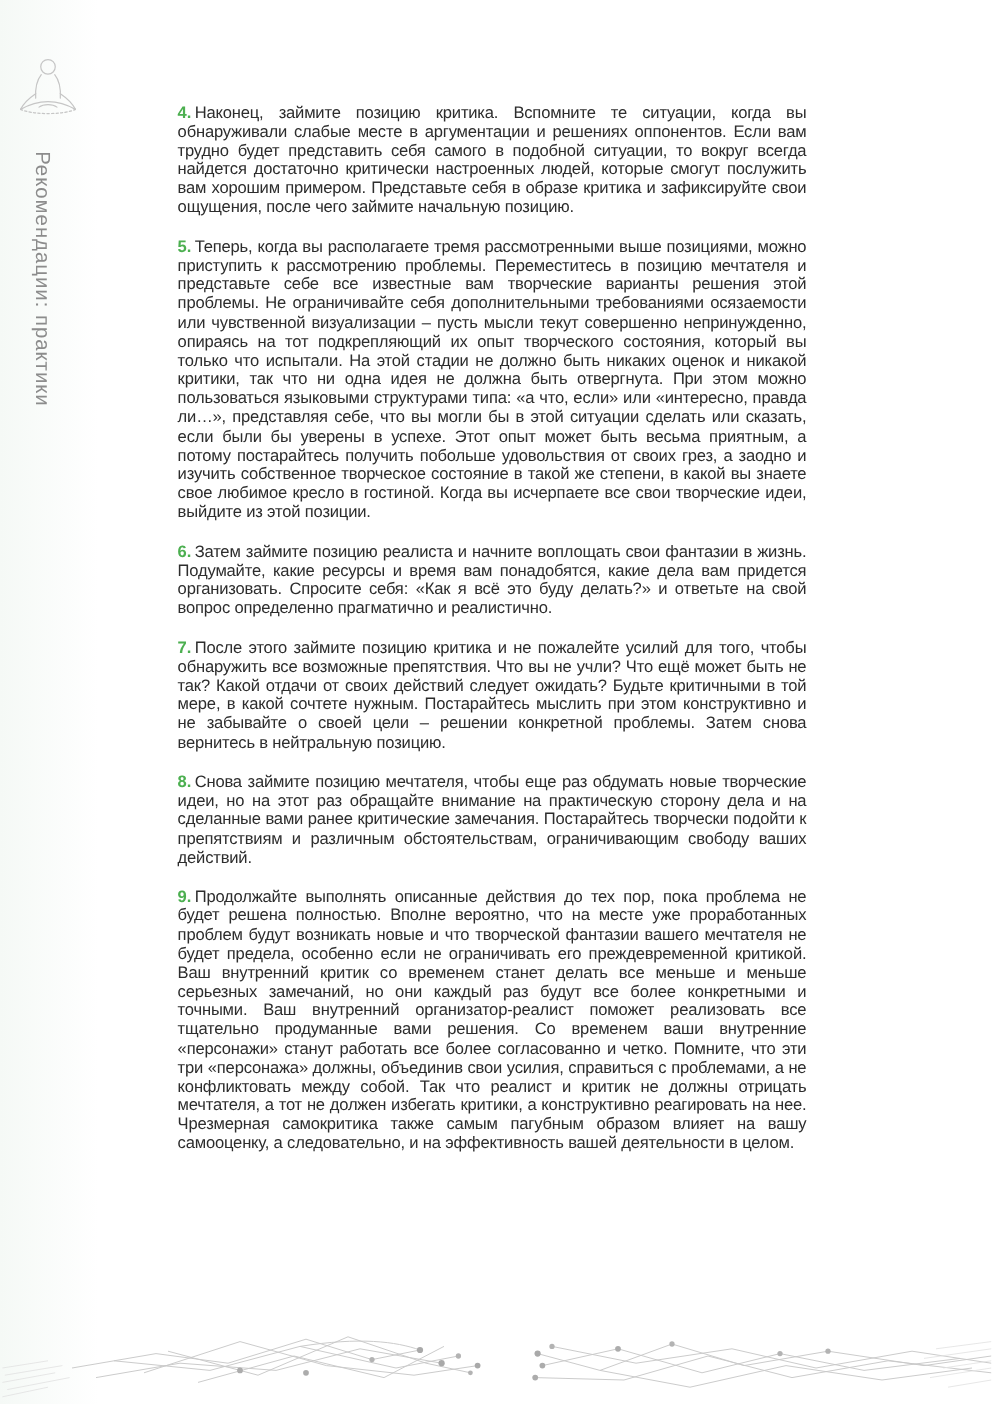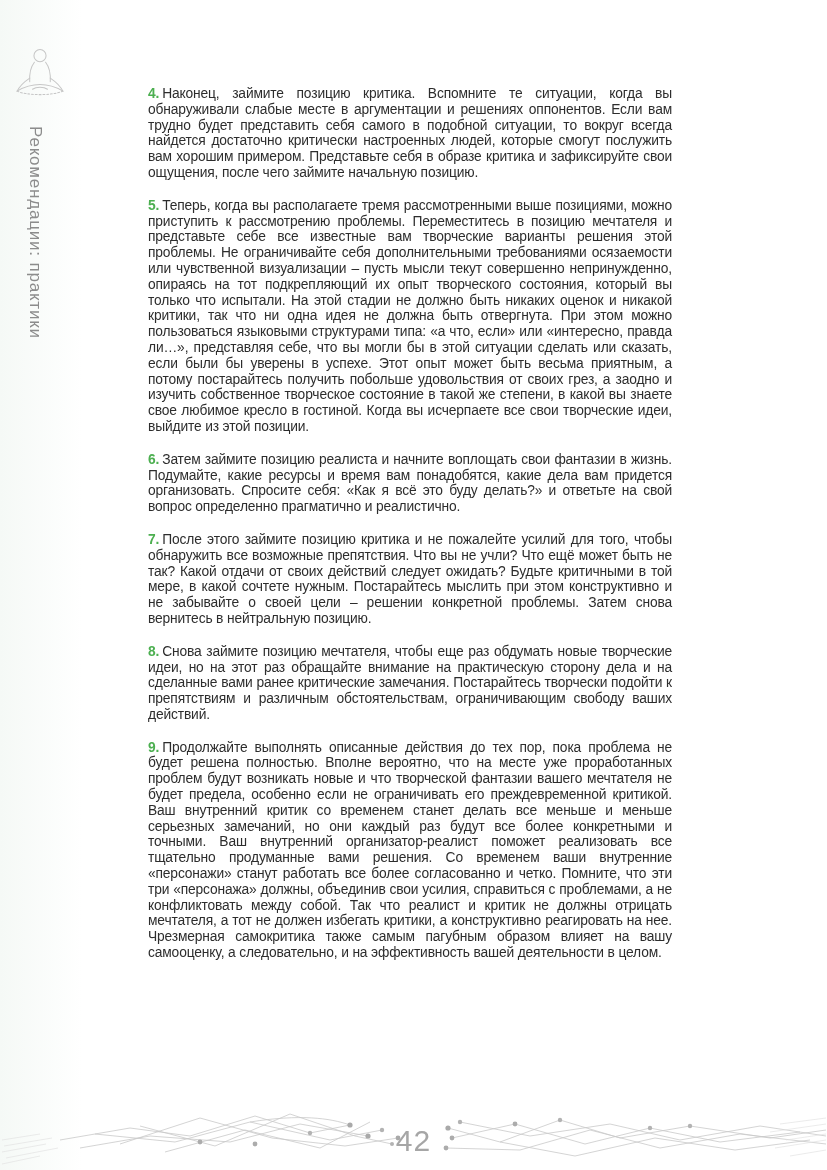--- a/index.html
+++ b/index.html
@@ -89,15 +89,14 @@
 
     <g stroke="#e2e2e2" stroke-width="0.7">
       <path d="M780 46 L826 40"></path>
         <path d="M770 54 L826 46"></path>
         <path d="M786 62 L826 56"></path>
       <path d="M775 70 L826 62"></path>
         <path d="M790 78 L826 72"></path>
     </g>
   </svg>
 
-  <div class="page-number">42</div>
 
 </div>
 
 </body></html>

